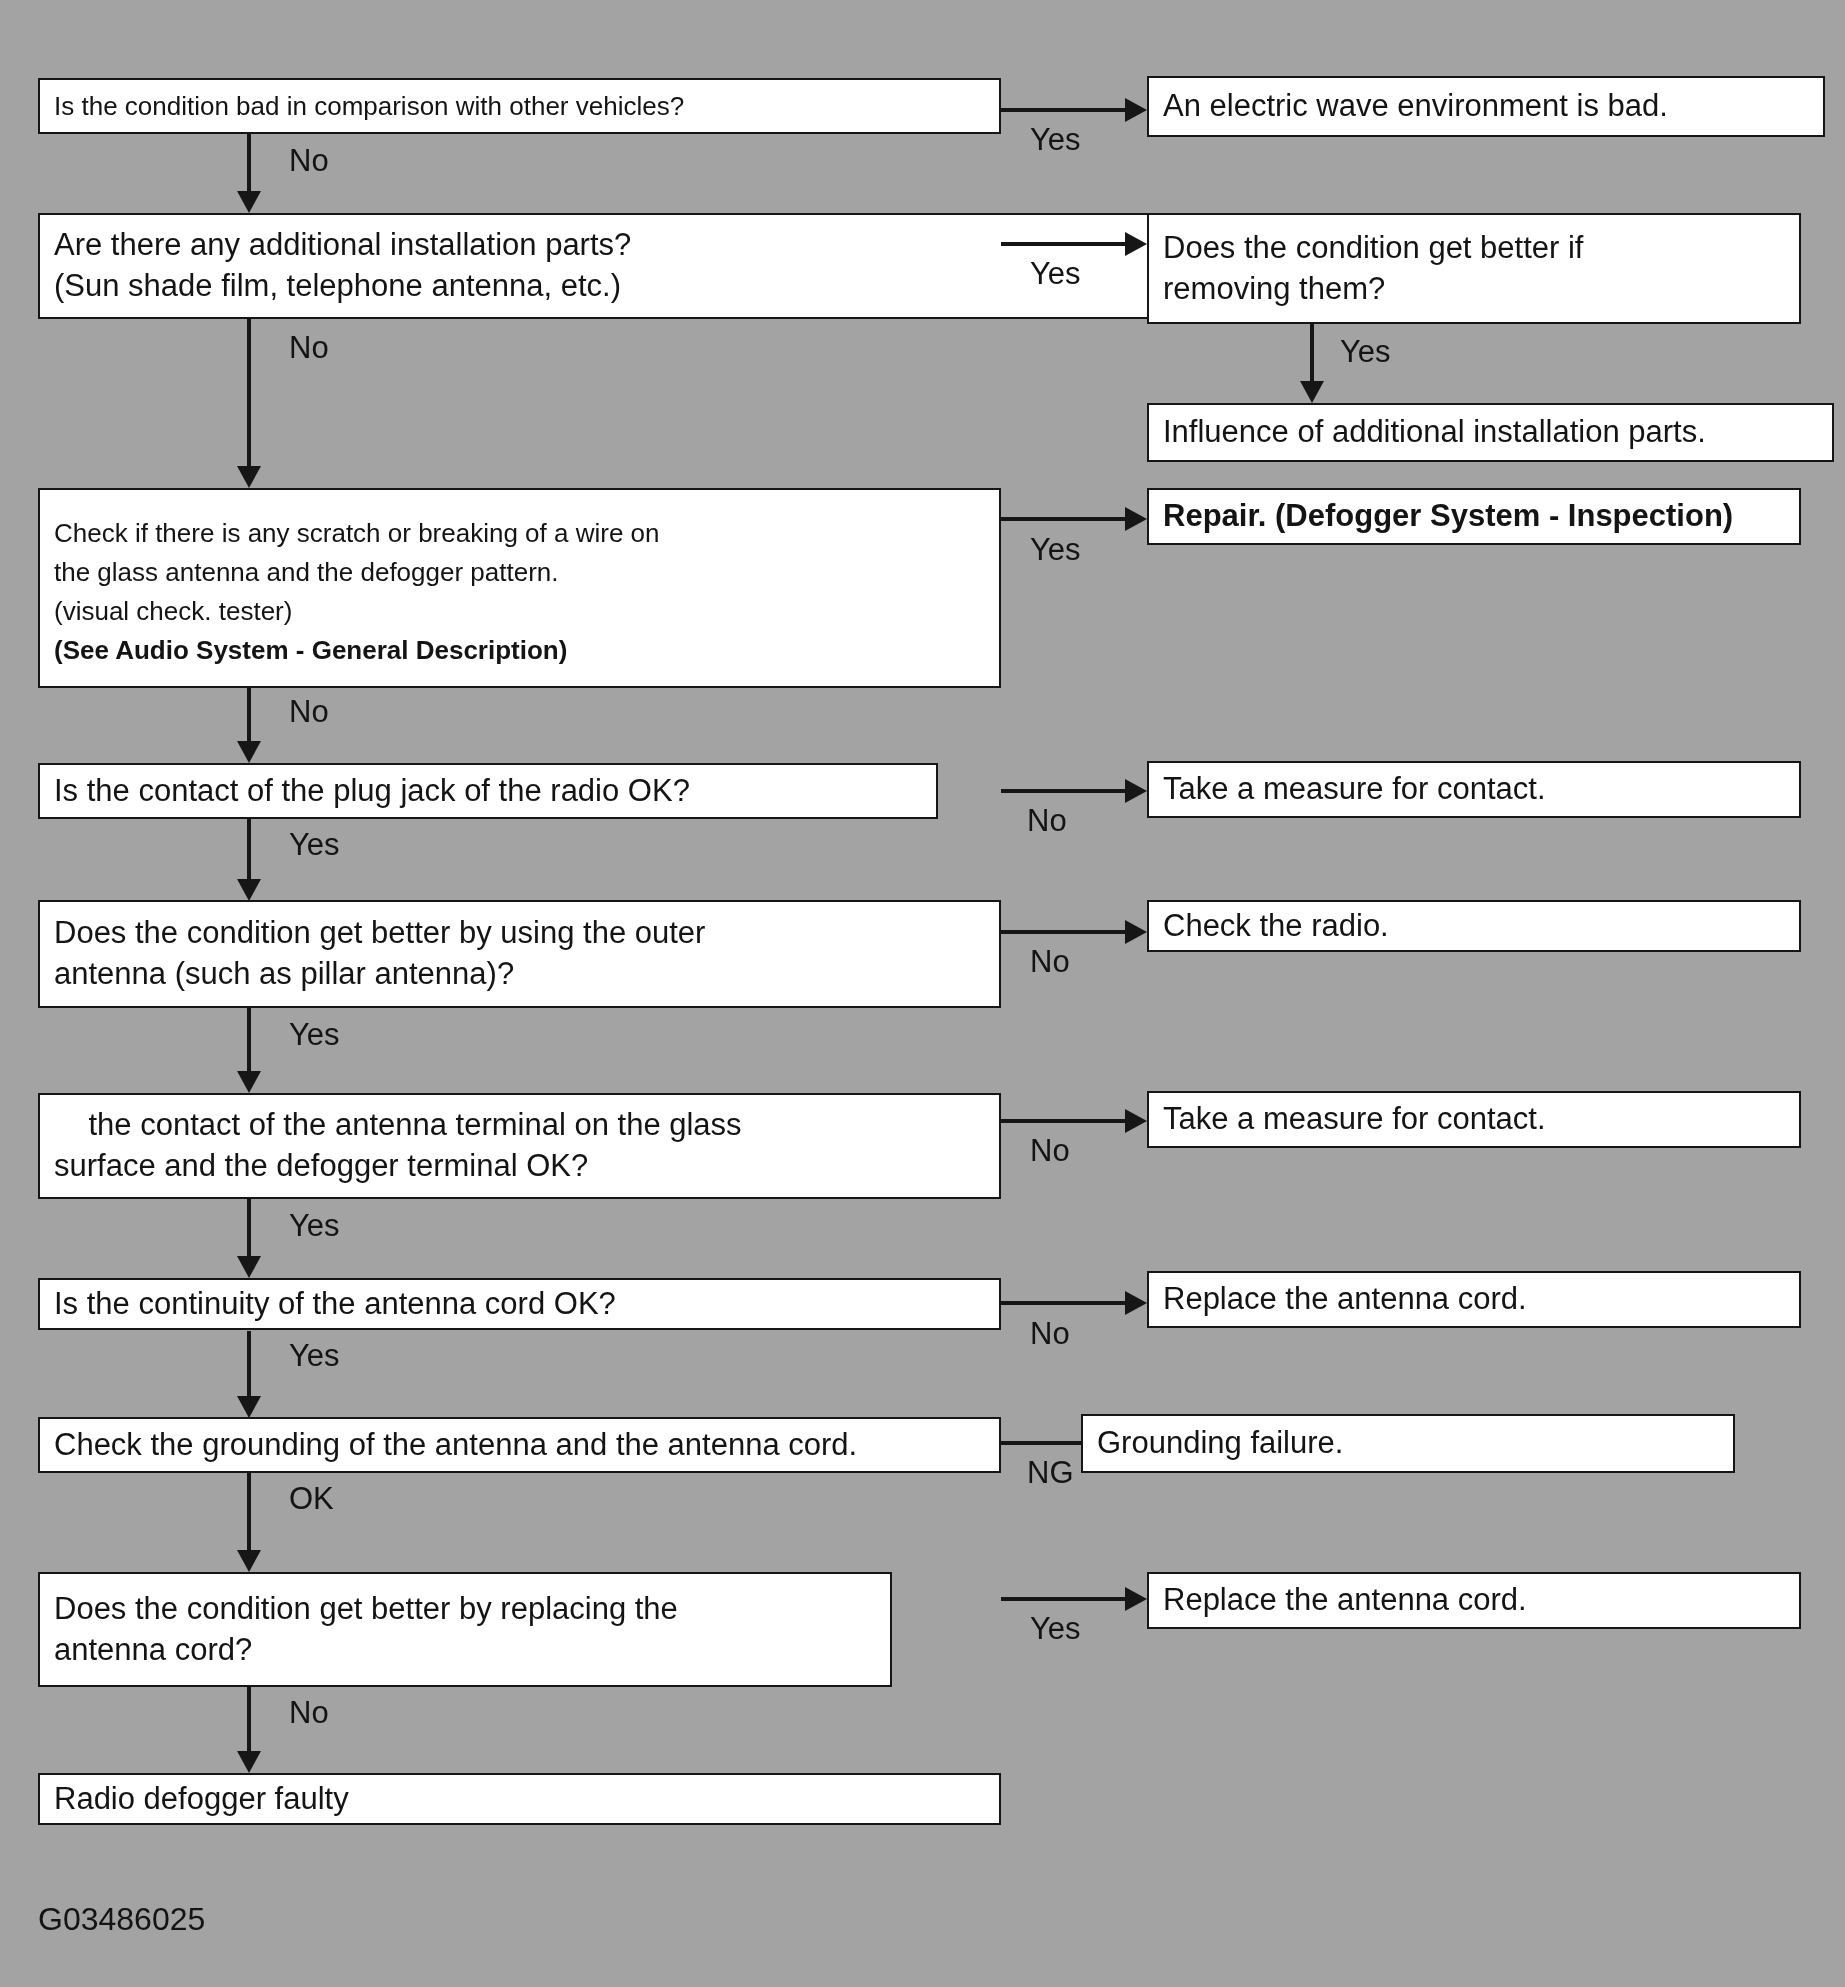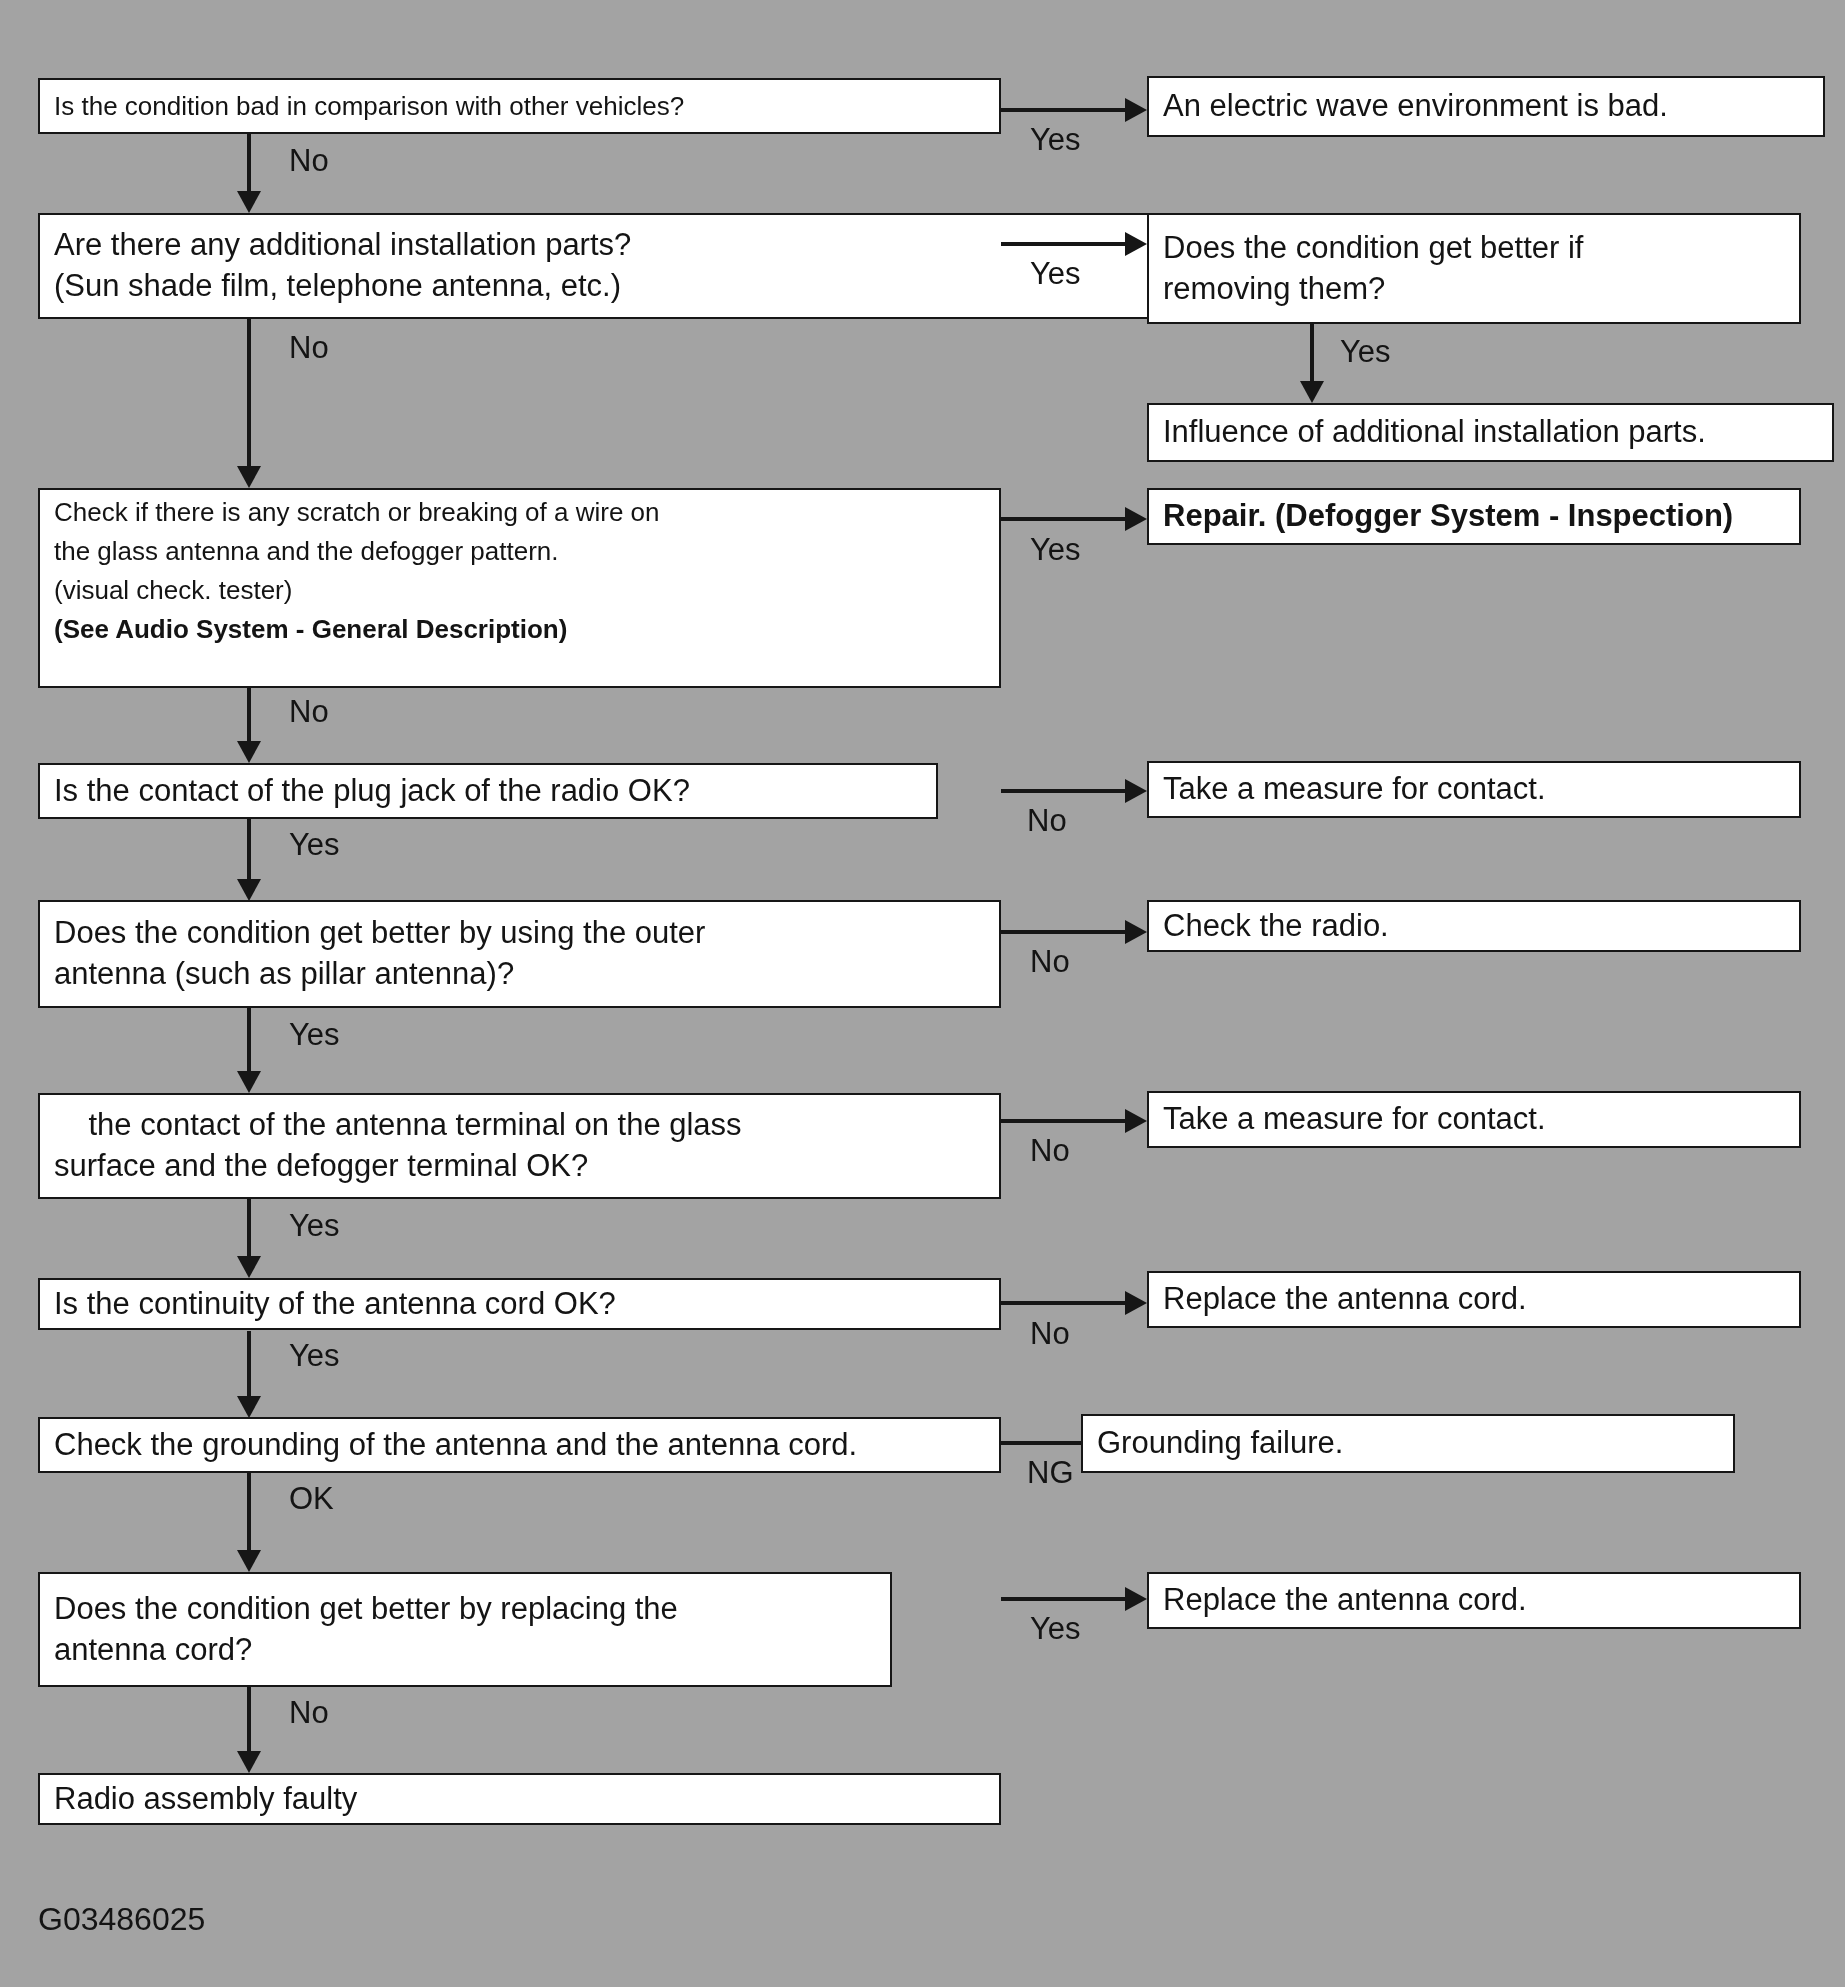--- a/index.html
+++ b/index.html
@@ -95,21 +95,21 @@
   </div>
   <div class="arrow-v" style="left:1312px;top:324px;height:79px"></div>
   <span class="lbl" style="left:1340px;top:334px">Yes</span>
   <div class="box" style="left:1147px;top:403px;width:687px;height:59px">
     <div class="txt f36">Influence of additional installation parts.</div>
   </div>
   <div class="arrow-v" style="left:249px;top:319px;height:169px"></div>
   <span class="lbl" style="left:289px;top:330px">No</span>
 
   <div class="box top-align" style="left:38px;top:488px;width:963px;height:200px">
-    <div style="padding:3px 14px">
+    <div style="padding:24px 14px">
       <div class="pre f30" style="line-height:39px">Check if there is any scratch or breaking of a wire on
 the glass antenna and the defogger pattern.
 (visual check. tester)</div>
       <div class="pre f30 bold" style="line-height:39px">(See Audio System - General Description)</div>
     </div>
   </div>
   <div class="arrow-h" style="left:1001px;top:519px;width:146px"></div>
   <span class="lbl" style="left:1030px;top:532px">Yes</span>
   <div class="box" style="left:1147px;top:488px;width:654px;height:57px">
     <div class="txt f36 bold">Repair. (Defogger System - Inspection)</div>
@@ -180,19 +180,19 @@
   </div>
   <div class="arrow-h" style="left:1001px;top:1599px;width:146px"></div>
   <span class="lbl" style="left:1030px;top:1611px">Yes</span>
   <div class="box" style="left:1147px;top:1572px;width:654px;height:57px">
     <div class="txt f36">Replace the antenna cord.</div>
   </div>
   <div class="arrow-v" style="left:249px;top:1687px;height:86px"></div>
   <span class="lbl" style="left:289px;top:1695px">No</span>
 
   <div class="box" style="left:38px;top:1773px;width:963px;height:52px">
-    <div class="txt f36">Radio assembly faulty</div>
+    <div class="txt f36">Radio defogger faulty</div>
   </div>
 
   <div class="figure-id">G03486025</div>
 
 </div>
 
 
 </body></html>

